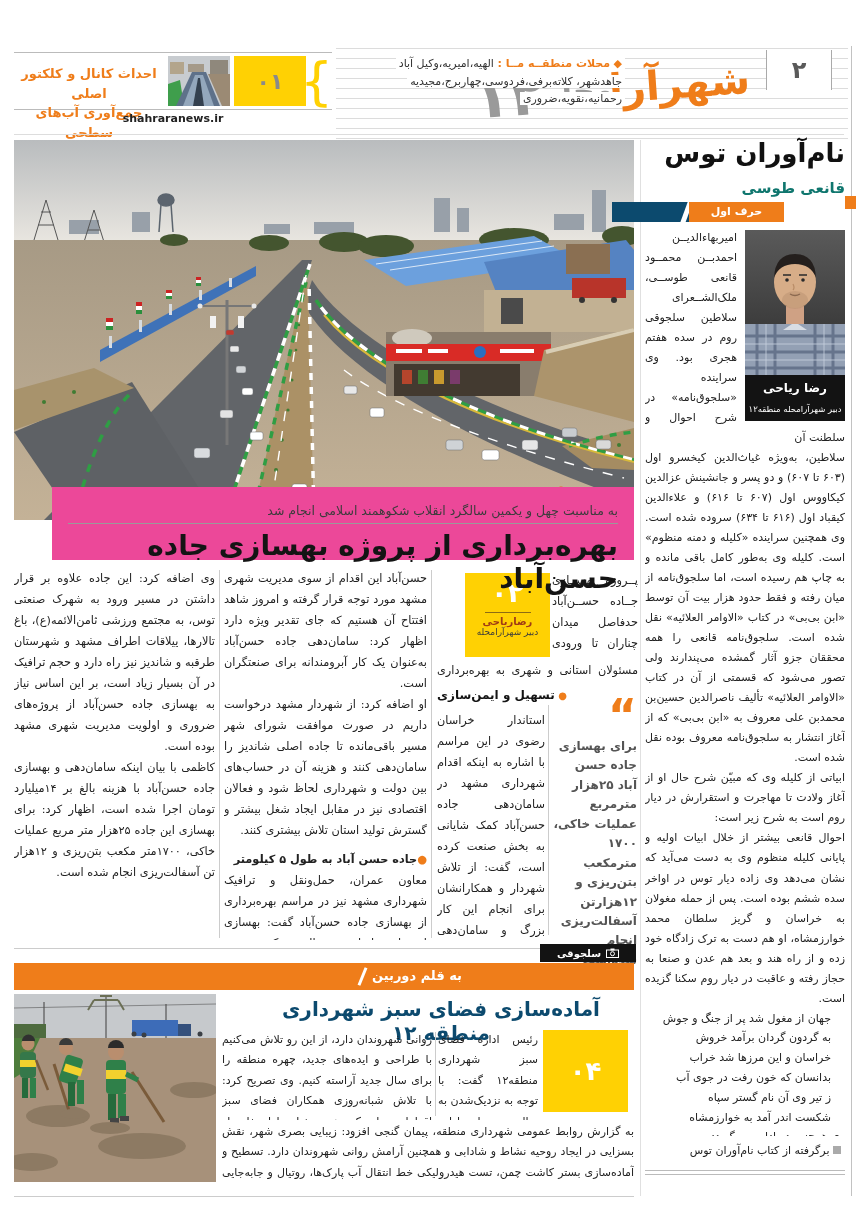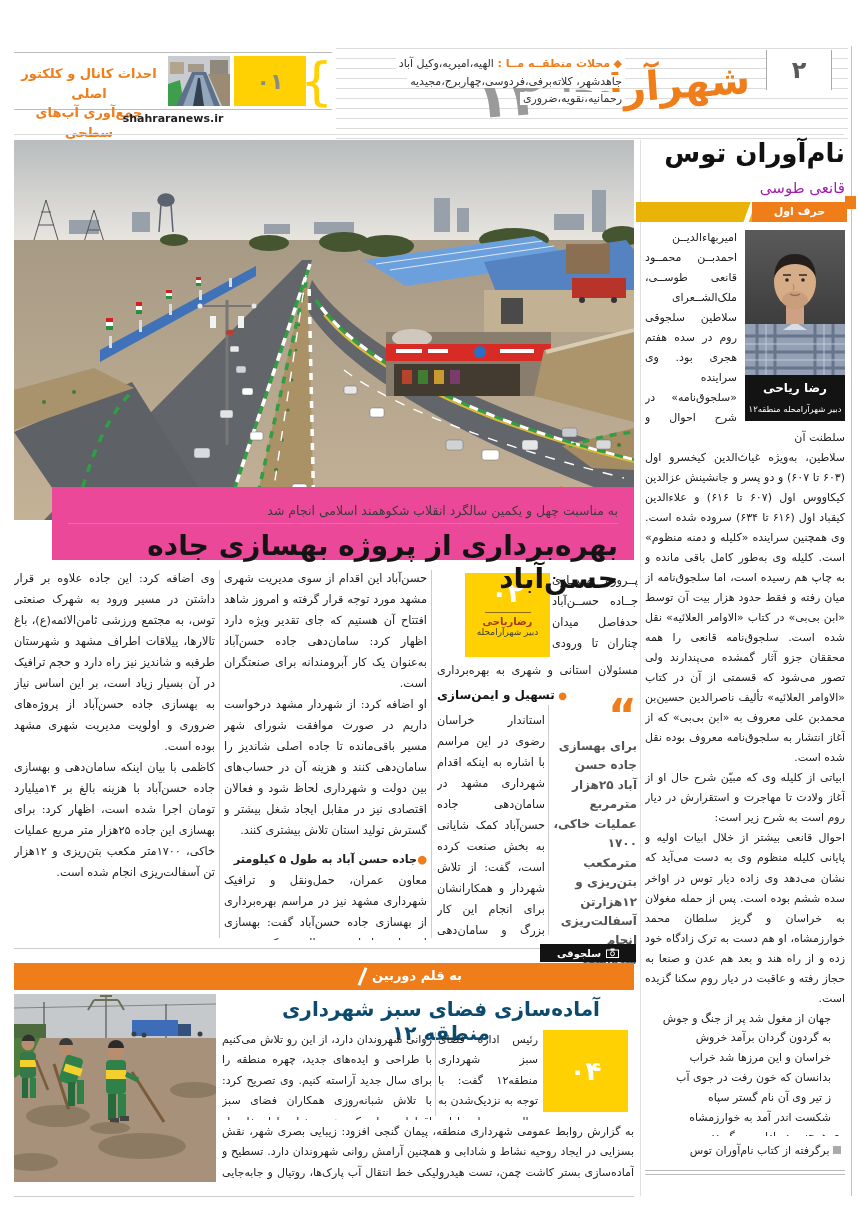--- a/index.html
+++ b/index.html
@@ -74,22 +74,22 @@
 #green-headline{left:248px;top:997px;width:386px;text-align:center;font-size:20px;
   font-weight:bold;color:#0c4a6e}
 #badge04{left:543px;top:1030px;width:85px;height:82px;background:#ffd103;
   display:flex;align-items:center;justify-content:center;font-size:26px;font-weight:bold;color:#fff}
 .endsq{display:inline-block;width:8px;height:8px;background:#aaa;margin-right:4px}
 
 #v-divider{left:640px;top:140px;width:1px;height:1056px;background:#e0e0e0}
 #tus-title{left:645px;top:138px;width:200px;text-align:right;font-size:26px;
   font-weight:bold;color:#111;letter-spacing:-0.5px}
 #tus-subtitle{left:645px;top:179px;width:200px;text-align:right;font-size:15px;
-  font-weight:normal;color:#a21caf}
-#tus-tag{left:636px;top:202px;width:211px;height:20px;background:#eab308}
+  font-weight:bold;color:#0f766e}
+#tus-tag{left:612px;top:202px;width:172px;height:20px;background:#0c4a6e}
 #tus-tag .tag-orange{position:absolute;right:0;top:0;width:95px;height:20px;background:#ef7d1a;
   color:#fff;font-size:11px;font-weight:bold;text-align:center;line-height:20px}
 #tus-tag .tag-slant{position:absolute;right:95px;top:-2px;width:5px;height:25px;background:#fff;
   transform:rotate(20deg)}
 #tus-article{left:645px;top:228px;width:200px;height:908px;overflow:hidden;
   font-size:11px;line-height:1.82;text-align:justify;color:#222}
 #tus-article p{margin:0}
 #author-photo-block{float:right;width:100px;margin:2px 0 6px 8px}
 #author-photo-block .cap-name{background:#131313;color:#fff;font-size:12px;font-weight:bold;
   text-align:center;padding:3px 15px 1px}

